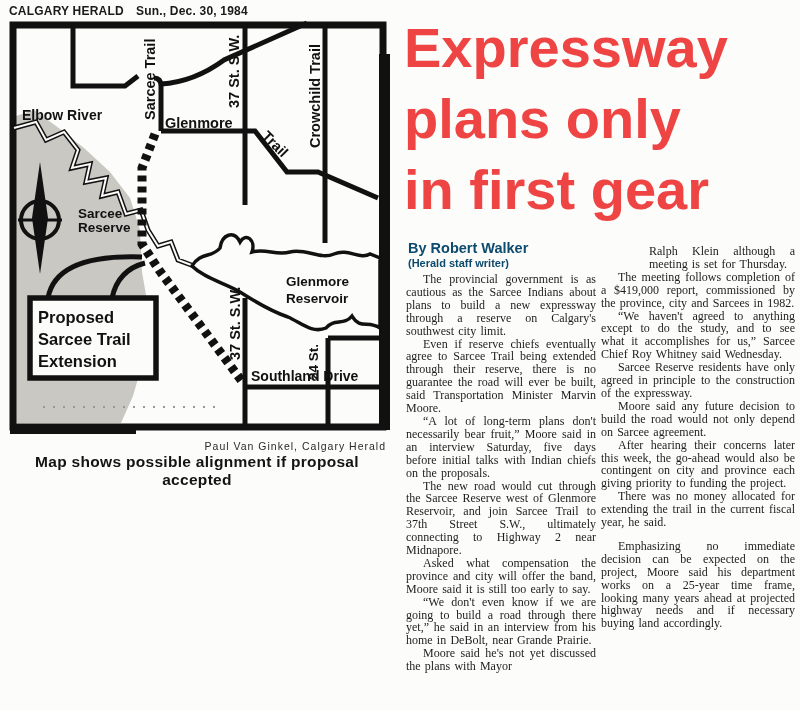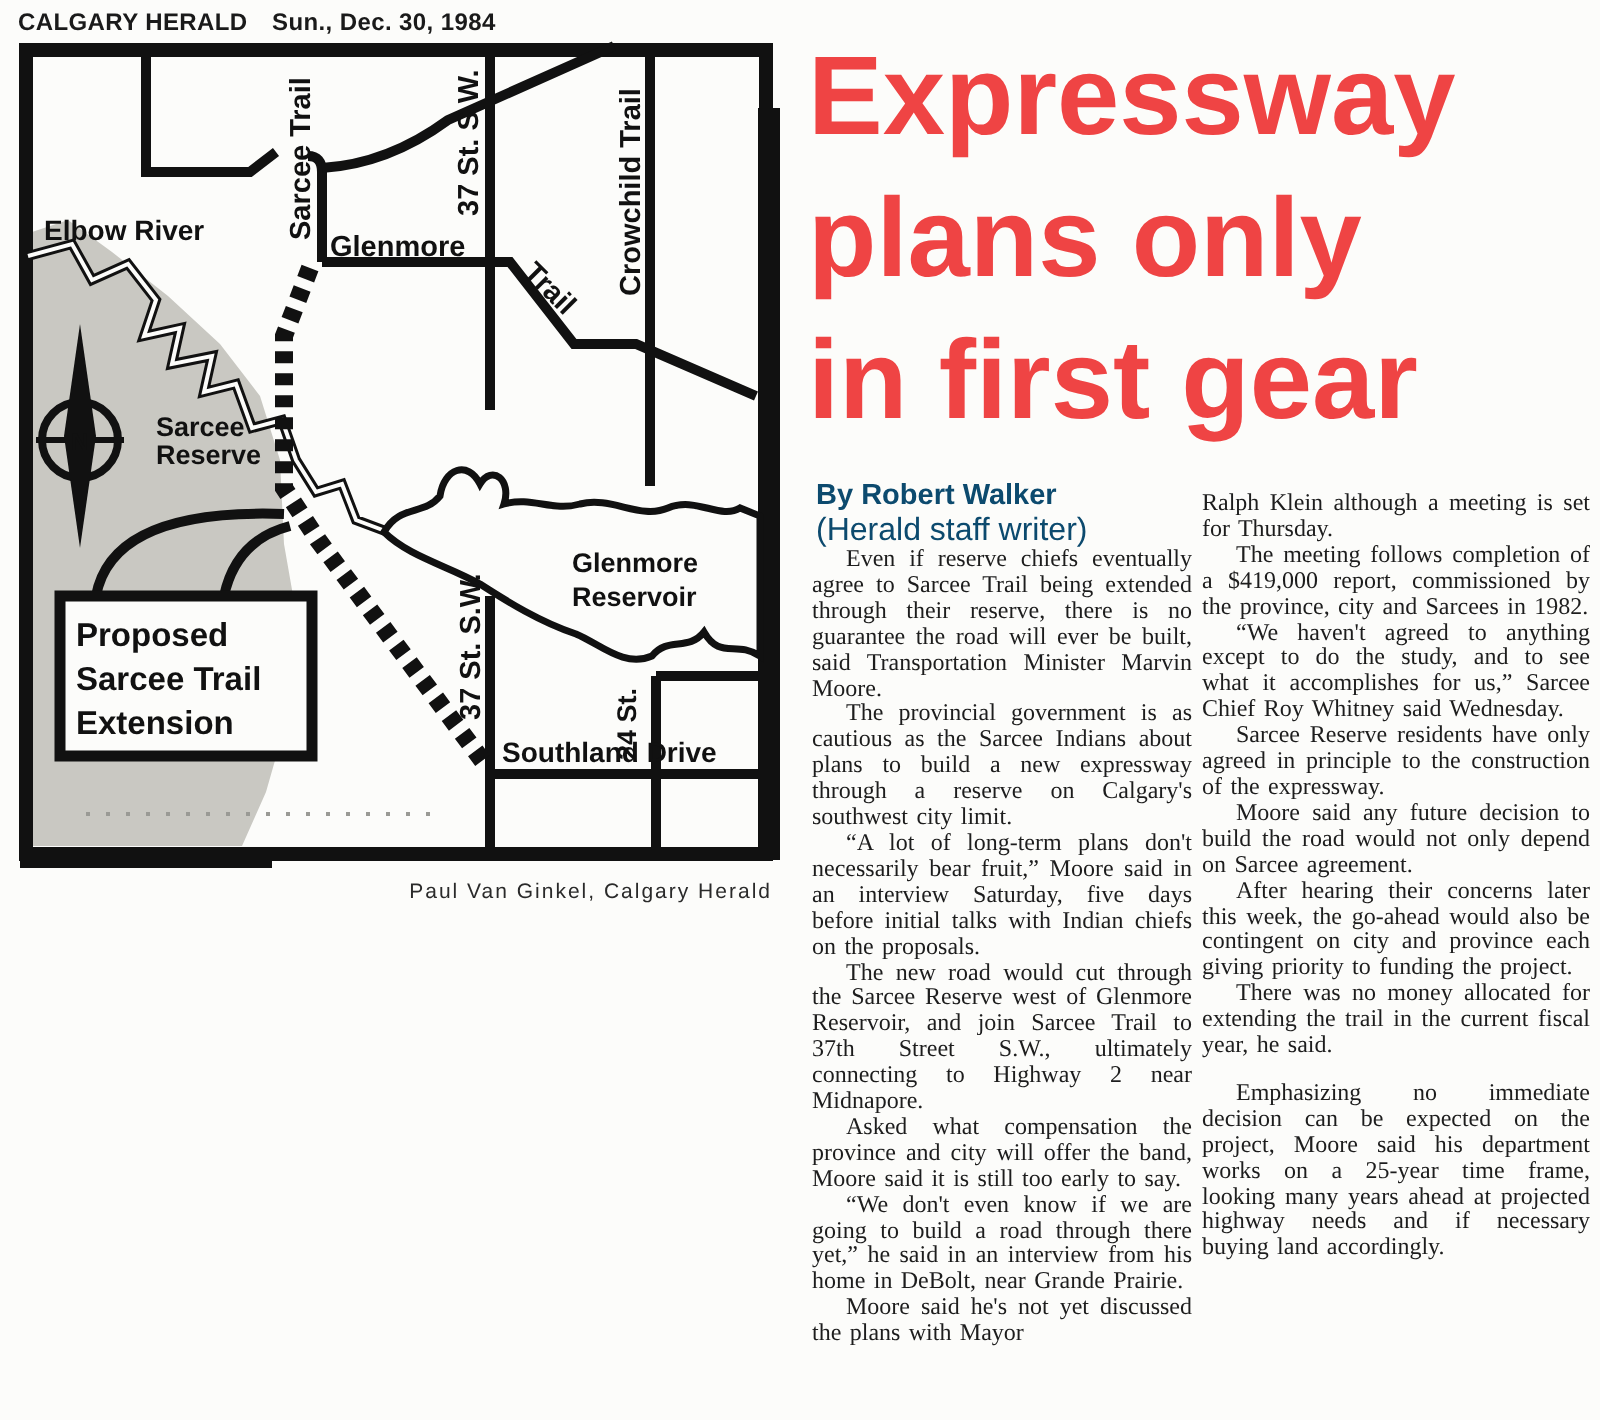--- a/index.html
+++ b/index.html
@@ -32,26 +32,26 @@
   .headline{
     position:absolute;left:404px;top:12px;width:394px;
     font-family:"Liberation Sans", sans-serif;font-weight:bold;
     font-size:56px;line-height:71px;letter-spacing:0px;color:#ef4444;
   }
   .byline{
     position:absolute;left:408px;top:240px;width:190px;
     font-family:"Liberation Sans", sans-serif;color:#0c4a6e;
   }
   .byline .by{font-weight:bold;font-size:14.5px;}
-  .byline .sub{font-weight:normal;font-size:16px;margin-top:1px;}
+  .byline .sub{font-weight:bold;font-size:11px;margin-top:1px;}
   .col{position:absolute;font-size:12px;line-height:12.9px;text-align:justify;color:#1d1d1d;}
   .col1{left:406px;top:273px;width:190px;}
   .col2{left:601px;top:245px;width:194px;}
   .col p{margin:0;text-indent:17px;word-spacing:1.2px;}
-  .col p.noindent{text-indent:0;}
+  .col p.noindent{text-indent:0;margin-left:48px;}
   .col p.gap{margin-top:11px;}
   svg text{font-family:"Liberation Sans", sans-serif;font-weight:bold;fill:#111;}
   .reserve-fill{fill:var(--map_gray,#c9c8c2);}
 </style>
 </head>
 <body>
 
 <div class="page">
 
   <div class="masthead">
@@ -120,35 +120,36 @@
       <text x="70" y="198" font-size="13.5">Sarcee</text>
       <text x="70" y="212" font-size="13.5">Reserve</text>
       <text x="278" y="266" font-size="13.5">Glenmore</text>
       <text x="278" y="283" font-size="13.5">Reservoir</text>
       <text transform="translate(310,360) rotate(-90)" font-size="13.5">24 St.</text>
       <text x="243" y="361" font-size="14">Southland Drive</text>
     </svg>
   </div>
 
   <div class="map-credit">Paul Van Ginkel, Calgary Herald</div>
+  <div class="map-caption">Map shows possible alignment if proposal accepted</div>
 
   <div class="headline">
     <div>Expressway</div>
     <div>plans only</div>
     <div>in first gear</div>
   </div>
 
   <div class="byline">
     <div class="by">By Robert Walker</div>
     <div class="sub">(Herald staff writer)</div>
   </div>
 
   <div class="col col1">
+    <p>The provincial government is as cautious as the Sarcee Indians about plans to build a new expressway through a reserve on Calgary's southwest city limit.</p>
     <p>Even if reserve chiefs eventually agree to Sarcee Trail being extended through their reserve, there is no guarantee the road will ever be built, said Transportation Minister Marvin Moore.</p>
-    <p>The provincial government is as cautious as the Sarcee Indians about plans to build a new expressway through a reserve on Calgary's southwest city limit.</p>
     <p>“A lot of long-term plans don't necessarily bear fruit,” Moore said in an interview Saturday, five days before initial talks with Indian chiefs on the proposals.</p>
     <p>The new road would cut through the Sarcee Reserve west of Glenmore Reservoir, and join Sarcee Trail to 37th Street S.W., ultimately connecting to Highway 2 near Midnapore.</p>
     <p>Asked what compensation the province and city will offer the band, Moore said it is still too early to say.</p>
     <p>“We don't even know if we are going to build a road through there yet,” he said in an interview from his home in DeBolt, near Grande Prairie.</p>
     <p>Moore said he's not yet discussed the plans with Mayor</p>
   </div>
 
   <div class="col col2">
     <p class="noindent">Ralph Klein although a meeting is set for Thursday.</p>
     <p>The meeting follows completion of a $419,000 report, commissioned by the province, city and Sarcees in 1982.</p>

